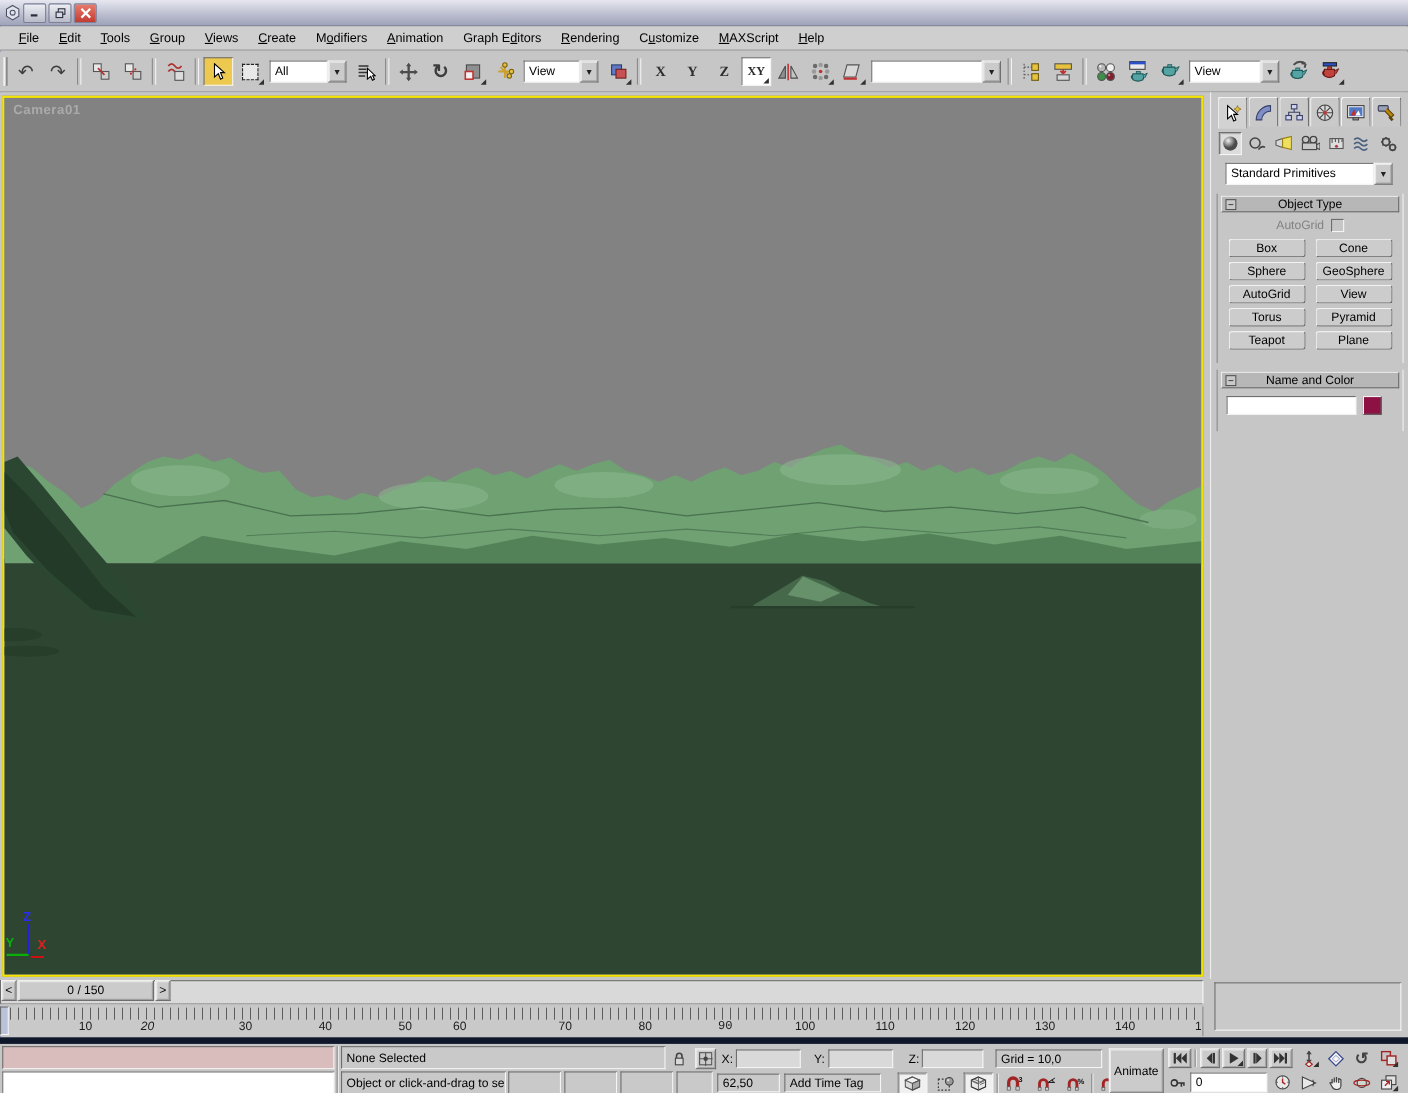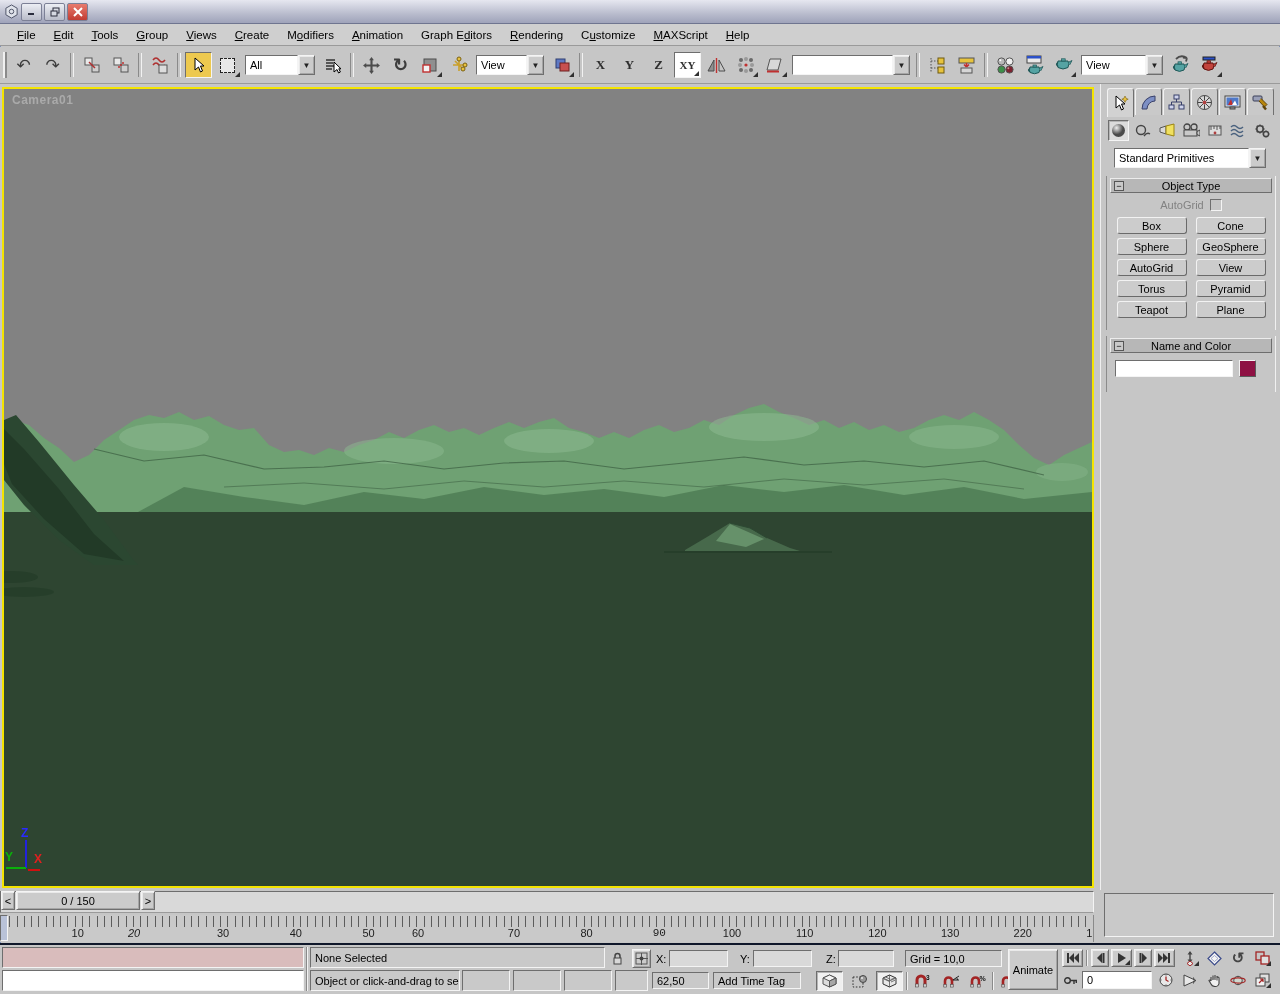--- a/index.html
+++ b/index.html
@@ -68,21 +68,21 @@
   .mini{position:absolute;top:1px;height:19px;display:flex;align-items:center;justify-content:center;font-size:11px;}
   #rulerrow{position:absolute;top:915px;left:0;width:1094px;height:27px;background:#c9c9c9;border-right:1px solid #8a8a8a;}
   #ticks{position:absolute;top:1px;left:2px;width:1090px;height:11px;background:repeating-linear-gradient(to right,#5c5c5c 0 1px,transparent 1px 7.27px);}
   #ruler-labels{position:absolute;top:12px;left:2px;width:1090px;height:14px;overflow:hidden;}
   .rlabel{position:absolute;top:0;transform:translateX(-50%);font-size:11px;color:#1c1c1c;}
   #rhandle{position:absolute;left:0;top:0;width:8px;height:26px;background:#b9c2d8;border:1px solid;border-color:#6e6e6e #f4f4f4 #f4f4f4 #6e6e6e;}
   #trackend{position:absolute;top:890px;left:1100px;width:180px;height:53px;background:#c6c6c6;}
   #trackend .box{position:absolute;left:4px;top:3px;width:170px;height:44px;}
 
   
-  #statusbar{position:absolute;top:943px;left:0;width:1280px;height:51px;background:#c6c6c6;border-top:2px solid #0f172a;}
+  #statusbar{position:absolute;top:943px;left:0;width:1280px;height:51px;background:#c6c6c6;border-top:6px solid #0f172a;}
   .sfield{position:absolute;font-size:11px;color:#000;display:flex;align-items:center;padding:0 4px;overflow:hidden;white-space:nowrap;}
   .sbtn{position:absolute;display:flex;align-items:center;justify-content:center;}
   .slabel{position:absolute;font-size:11px;color:#000;}
 </style>
 </head>
 <body>
 
 <div id="titlebar">
   <span>
     <svg width="15" height="15" viewBox="0 0 16 16">
@@ -504,21 +504,21 @@
       <span class="rlabel" style="left: 293.8px;">40</span>
       <span class="rlabel" style="left: 366.5px;">50</span>
       <span class="rlabel" style="left: 416px; text-align: center;">60</span>
       <span class="rlabel" style="left: 511.9px;">70</span>
       <span class="rlabel" style="left: 584.6px;">80</span>
       <span class="rlabel" style="left: 657.3px; font-family: Liberation Mono, monospace;">90</span>
       <span class="rlabel" style="left: 730px;">100</span>
       <span class="rlabel" style="left: 802.7px;">110</span>
       <span class="rlabel" style="left: 875.4px;">120</span>
       <span class="rlabel" style="left: 948.1px;">130</span>
-      <span class="rlabel" style="left: 1020.8px;">220</span>
+      <span class="rlabel" style="left: 1020.8px;">140</span>
       <span class="rlabel" style="left: 1093.5px;">150</span>
     </div>
   <div id="rhandle"></div>
 </div>
 <div id="trackend">
     <div class="box sunken" style="background:#c9c9c9;"></div>
   </div>
 
 <div id="statusbar">
   <div class="sfield sunken" style="left:2px;top:2px;width:302px;height:21px;background:#d9bcbc;"></div>

